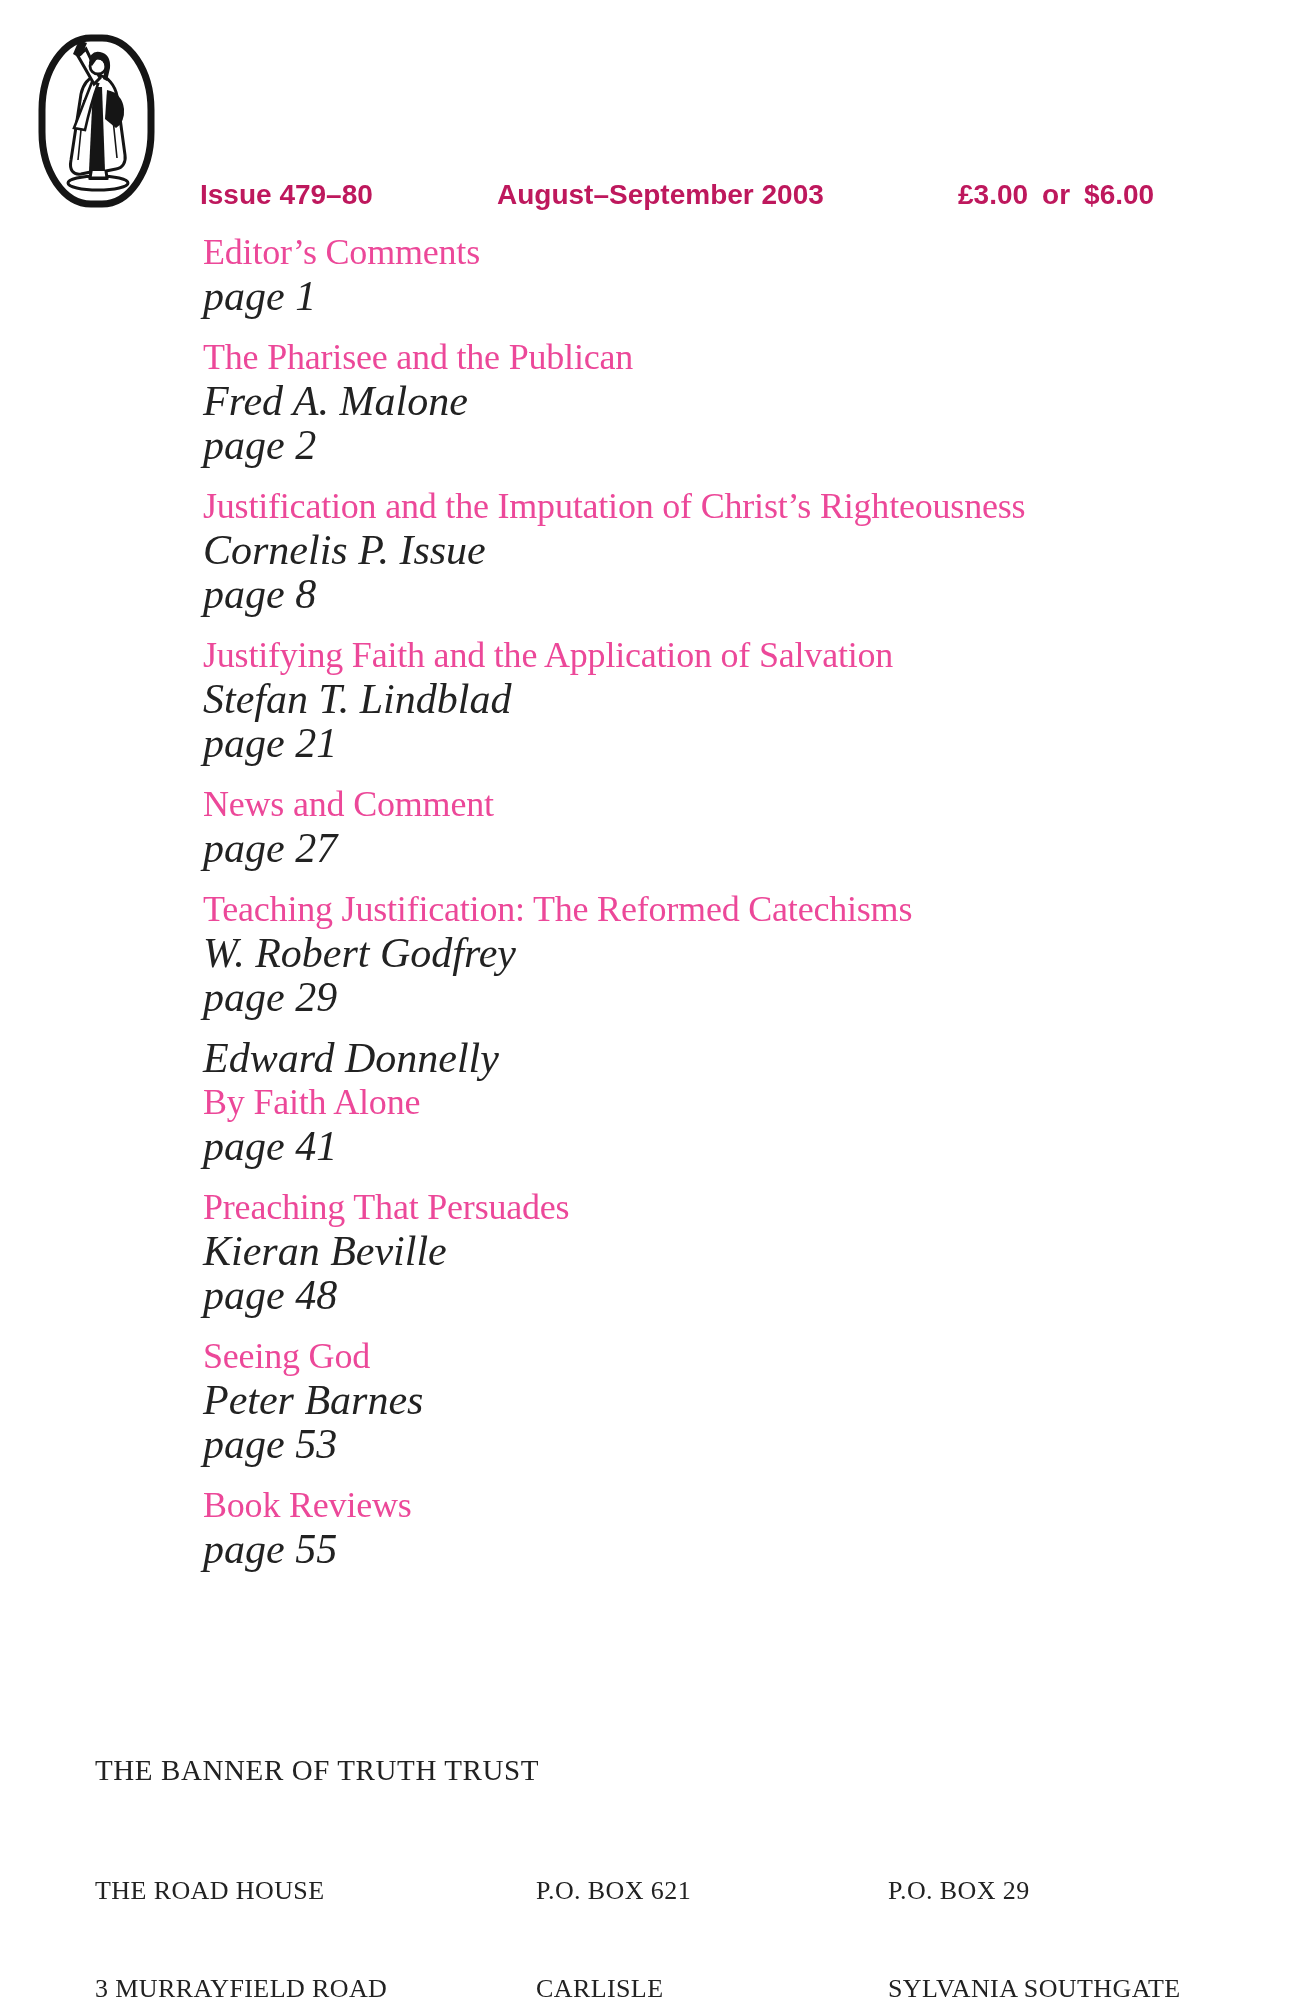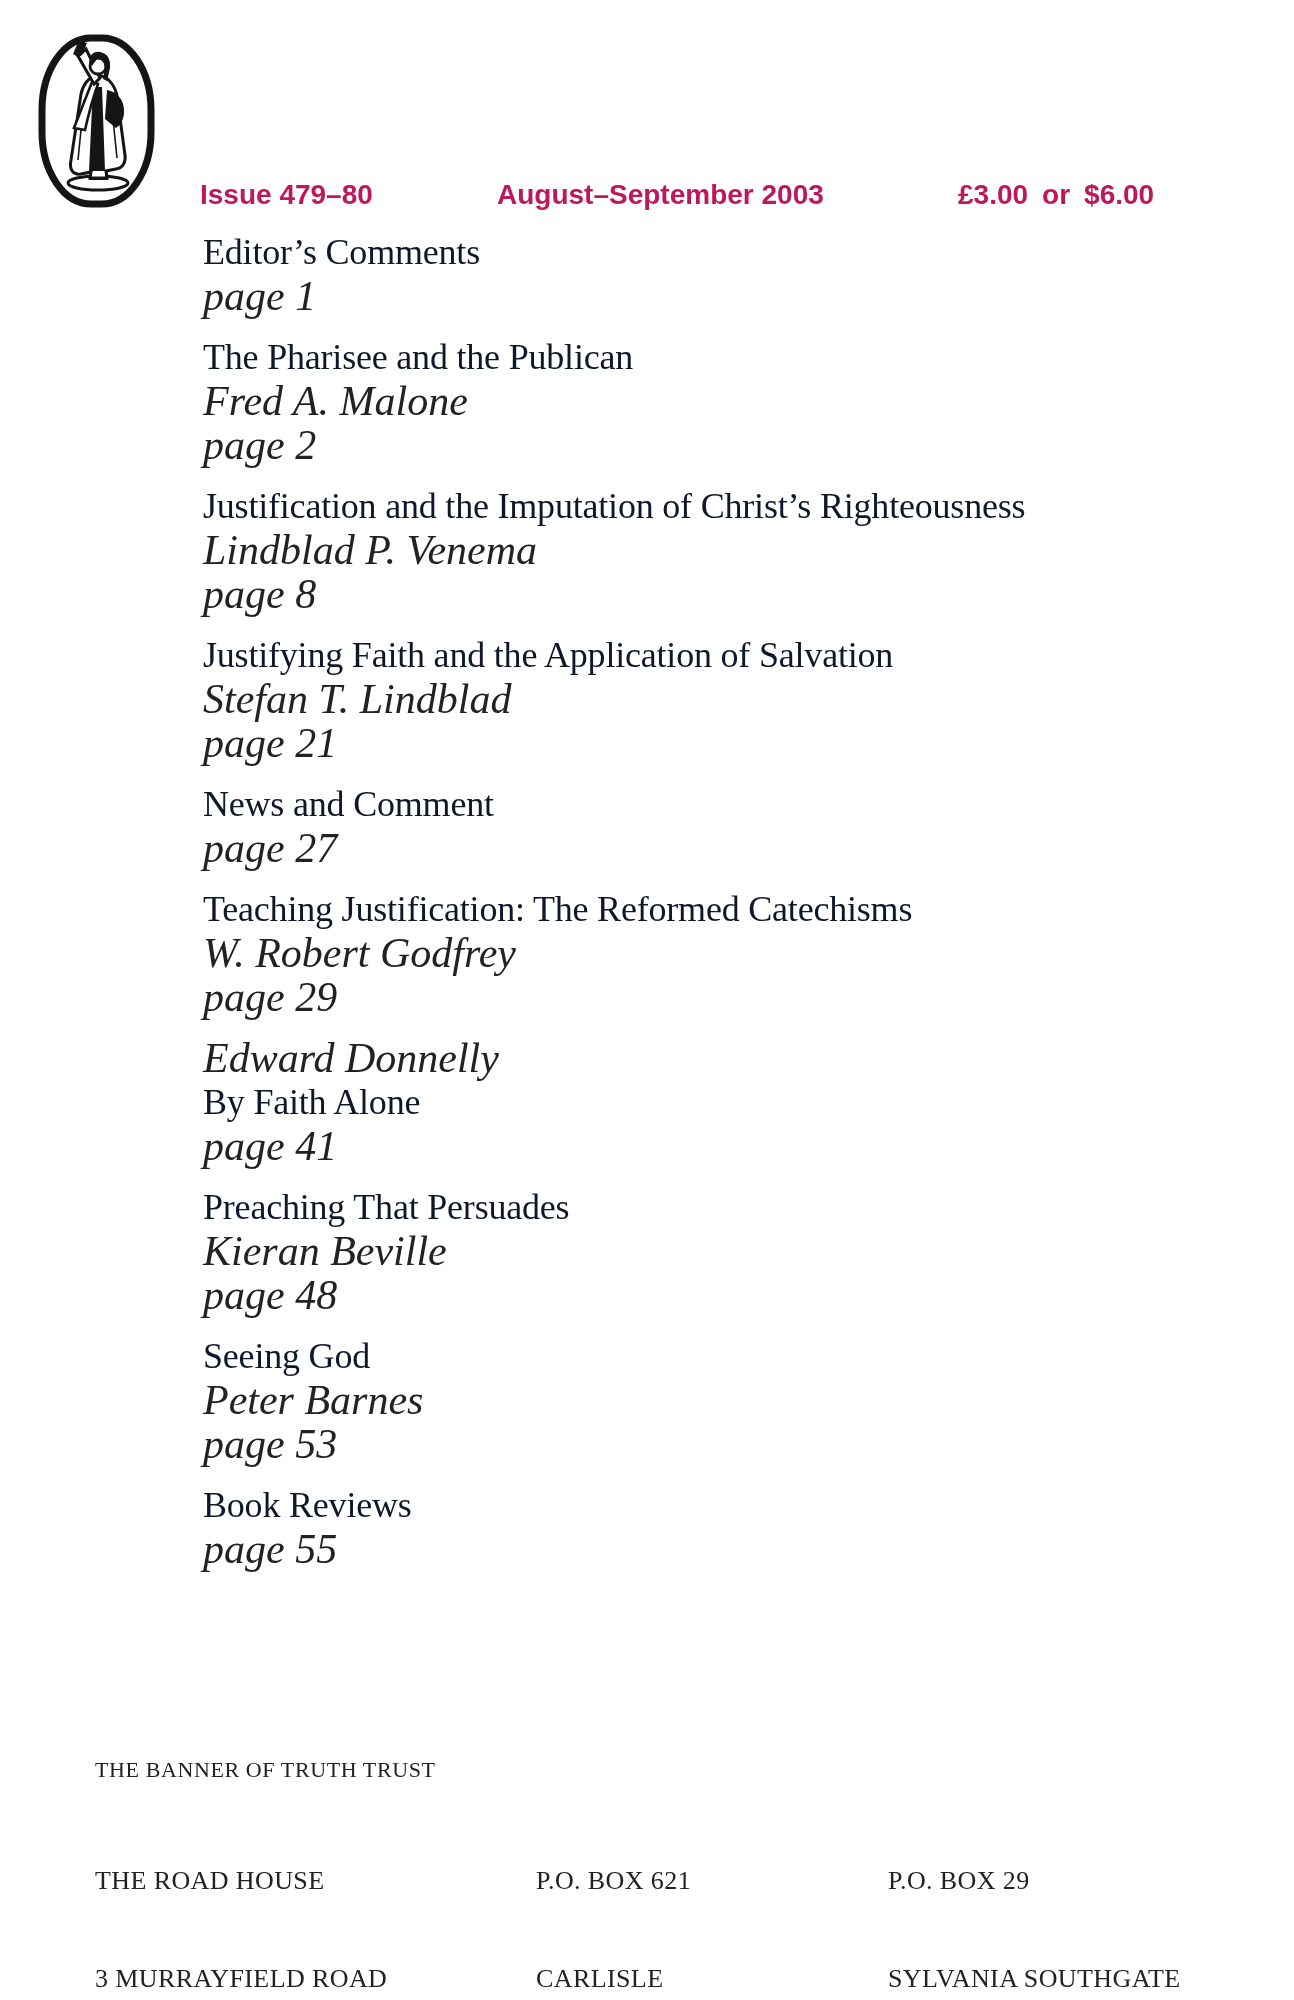--- a/index.html
+++ b/index.html
@@ -21,27 +21,27 @@
     font-weight:bold;font-size:28px;line-height:30px;
     color:#be185d;white-space:pre;
   }
   .issue{left:200px;}
   .date{left:497px;}
   .price{left:958px;}
   
   .toc{position:absolute;left:203px;top:230px;width:1040px;}
   .toc-entry{margin:0 0 17px 0;}
   .toc-entry .line{line-height:44px;white-space:nowrap;}
-  .toc-entry .title{font-size:36px;color:#0f172a;letter-spacing:-0.2px;}
+  .toc-entry .title{font-size:36px;color:#ec4899;letter-spacing:-0.2px;}
   .toc-entry .author,
   .toc-entry .pageref{font-style:italic;font-size:42px;color:#222;}
   .toc-entry .line:empty{display:none;}
   
   .footer{position:absolute;left:95px;top:1752px;width:1150px;color:#222;}
-  .trust-name{font-size:22px;line-height:36px;letter-spacing:0.6px;margin-bottom:12px;}
+  .trust-name{font-size:29px;line-height:36px;letter-spacing:0.6px;margin-bottom:22px;}
   .addr-row{display:flex;}
   .addr-col{font-size:26px;line-height:32.5px;letter-spacing:0.4px;white-space:pre;}
   .addr-col.c1{width:441px;}
   .addr-col.c2{width:352px;}
   .addr-col.c3{flex:1;}
 </style>
 </head>
 <body>
 
 <div class="page">
@@ -88,21 +88,21 @@
     </div>
 
     <div class="toc-entry">
       <div class="line title">The Pharisee and the Publican</div>
       <div class="line author">Fred A. Malone</div>
       <div class="line pageref">page 2</div>
     </div>
 
     <div class="toc-entry">
       <div class="line title">Justification and the Imputation of Christ’s Righteousness</div>
-      <div class="line author">Lindblad P. Venema</div>
+      <div class="line author">Cornelis P. Issue</div>
       <div class="line pageref">page 8</div>
     </div>
 
     <div class="toc-entry">
       <div class="line title">Justifying Faith and the Application of Salvation</div>
       <div class="line author">Stefan T. Lindblad</div>
       <div class="line pageref">page 21</div>
     </div>
 
     <div class="toc-entry">

